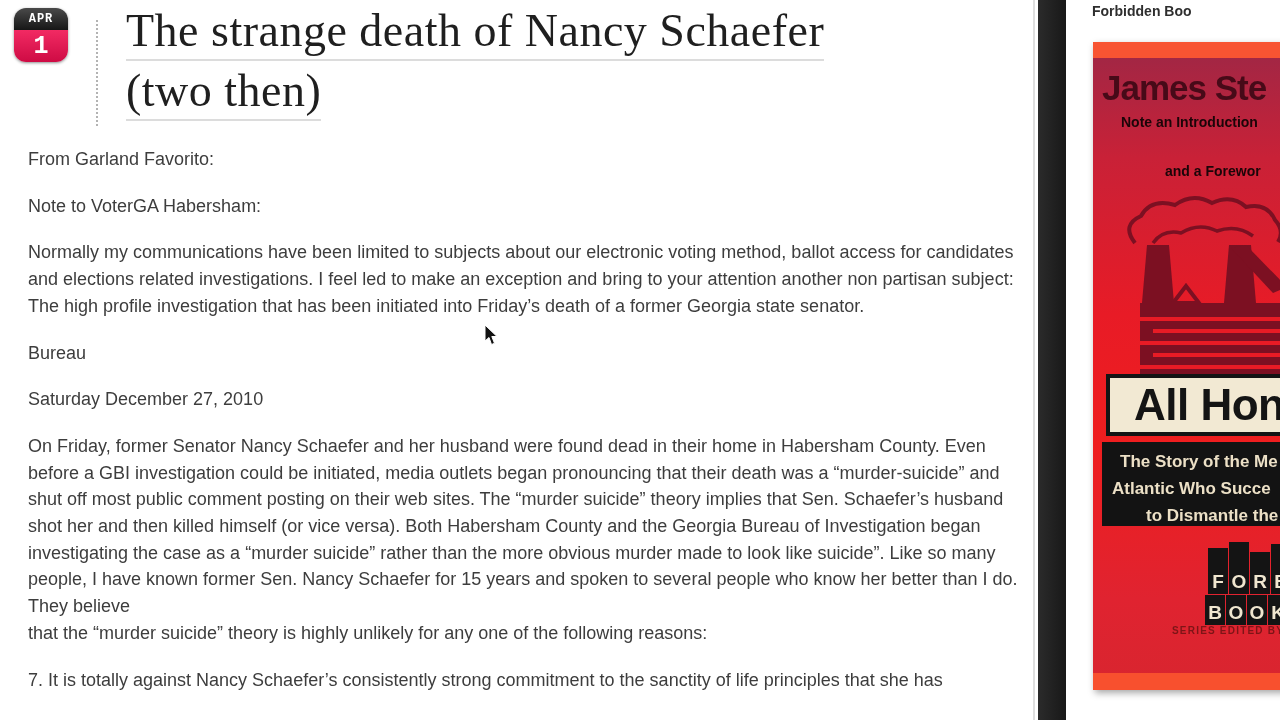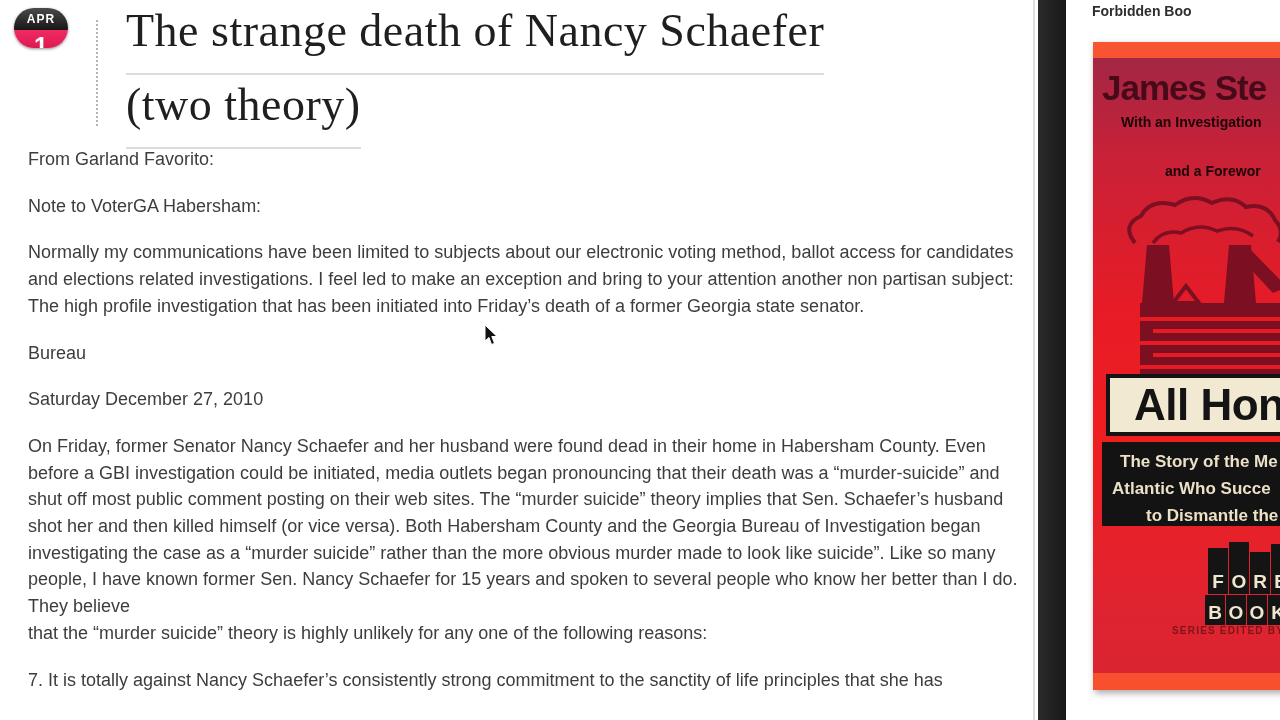--- a/index.html
+++ b/index.html
@@ -1,36 +1,36 @@
 <!DOCTYPE html>
 <html><head>
 <meta charset="utf-8">
 <style>
   html,body{margin:0;padding:0;background:#fff;}
   #screen{position:relative;width:1280px;height:720px;overflow:hidden;background:#fff;
           font-family:"Liberation Sans",sans-serif;}
 
   
-  .badge{position:absolute;left:14px;top:8px;width:54px;height:40px;border-radius:21px;
-         overflow:hidden;box-shadow:0 1px 3px rgba(0,0,0,.45);}
+  .badge{position:absolute;left:14px;top:8px;width:54px;height:54px;border-radius:12px;
+         overflow:hidden;box-shadow:0 1px 3px rgba(0,0,0,.45);font-family:Liberation Mono, monospace;}
   .badge-top{height:22px;background:linear-gradient(180deg,#4a4a4a,#161616);
              color:#fff;font-size:12px;font-weight:bold;letter-spacing:1px;
              display:flex;align-items:center;justify-content:center;}
   .badge-bottom{height:32px;background:linear-gradient(180deg,#f22a63,#ce0b44);
              color:#fff;font-size:25px;font-weight:bold;
              display:flex;align-items:center;justify-content:center;}
 
   
   .dotted-divider{position:absolute;left:96px;top:20px;height:106px;width:0;
                   border-left:2px dotted #b3b3b3;}
 
   
   .title{position:absolute;left:126px;top:6px;color:#1f1f1f;
          font-family:"Liberation Serif",serif;font-size:46px;letter-spacing:.5px;}
-  .title-line{display:table;line-height:50px;padding-bottom:17px;margin-bottom:5px;
+  .title-line{display:table;line-height:50px;padding-bottom:3px;margin-bottom:5px;
               border-bottom:2px solid #dcdcdc;cursor:pointer;}
 
   
   .article{position:absolute;left:2px;top:146px;width:1008px;color:#3d3d3d;
            font-size:18px;line-height:26.7px;margin-left:26px;}
   .article p{margin:0 0 20px 0;}
   .article p.pre{white-space:pre-line;}
 
   
   .cursor{position:absolute;left:484px;top:325px;width:14px;height:21px;}
@@ -85,21 +85,21 @@
 
   <div class="badge">
     <div class="badge-top">APR</div>
     <div class="badge-bottom">1</div>
   </div>
 
   <div class="dotted-divider"></div>
 
   <div class="title">
     <span class="title-line">The strange death of Nancy Schaefer</span>
-    <span class="title-line">(two theory)</span>
+    <span class="title-line">(two then)</span>
   </div>
 
   <div class="article">
     <p>From Garland Favorito:</p>
     <p>Note to VoterGA Habersham:</p>
     <p>Normally my communications have been limited to subjects about our electronic voting method, ballot access for candidates and elections related investigations. I feel led to make an exception and bring to your attention another non partisan subject: The high profile investigation that has been initiated into Friday’s death of a former Georgia state senator.</p>
     <p>Bureau</p>
     <p>Saturday December 27, 2010</p>
     <p class="pre">On Friday, former Senator Nancy Schaefer and her husband were found dead in their home in Habersham County. Even before a GBI investigation could be initiated, media outlets began pronouncing that their death was a “murder-suicide” and shut off most public comment posting on their web sites. The “murder suicide” theory implies that Sen. Schaefer’s husband shot her and then killed himself (or vice versa). Both Habersham County and the Georgia Bureau of Investigation began investigating the case as a “murder suicide” rather than the more obvious murder made to look like suicide”. Like so many people, I have known former Sen. Nancy Schaefer for 15 years and spoken to several people who know her better than I do. They believe
 that the “murder suicide” theory is highly unlikely for any one of the following reasons:</p>
@@ -111,21 +111,21 @@
   </svg>
 
   <div class="hairline"></div>
   <div class="vbar"></div>
   <div class="sidebar-heading">Forbidden Boo</div>
 
   <div class="cover">
     <div class="strip-top"></div>
 
     <div class="cover-author">James Ste</div>
-    <div class="cover-intro1">With an Investigation</div>
+    <div class="cover-intro1">Note an Introduction</div>
     <div class="cover-intro2">and a Forewor</div>
 
     <svg class="factory" width="230" height="240" viewBox="0 0 230 240">
       <path d="M 22,56 Q 8,38 28,29 Q 38,11 62,18 Q 80,5 99,16 Q 119,7 133,20 Q 154,15 162,33 Q 172,44 165,55" fill="none" stroke="#7c1022" stroke-width="4"></path>
       <path d="M 40,56 Q 50,42 68,46 Q 86,35 104,44 Q 124,37 140,49" fill="none" stroke="#7c1022" stroke-width="3.5"></path>
       <polygon points="34,58 56,58 61,116 29,116" fill="#7c1022"></polygon>
       <polygon points="116,58 138,58 143,116 111,116" fill="#7c1022"></polygon>
       <polygon points="118,61 133,58 174,100 160,106" fill="#7c1022"></polygon>
       <polygon points="60,116 73,99 86,116" fill="none" stroke="#7c1022" stroke-width="4"></polygon>
       <rect x="27" y="116" width="203" height="76" fill="#7c1022"></rect>

